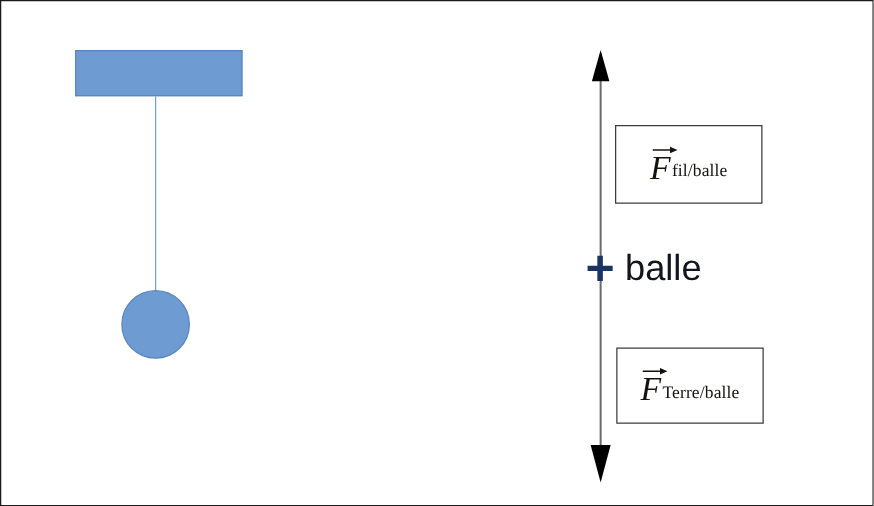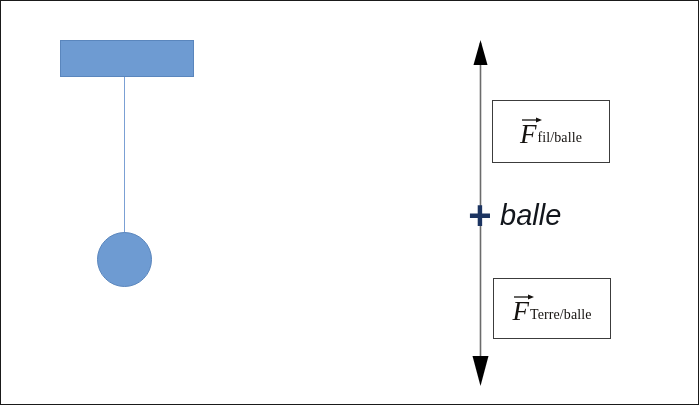--- a/index.html
+++ b/index.html
@@ -71,21 +71,20 @@
   }
   #balle-label {
     position: absolute;
     left: 499px;
     top: 198px;
     font-family: "Liberation Sans", sans-serif;
     font-size: 29px;
     color: #12161c;
     line-height: 32px;
     white-space: nowrap;
-    font-style: italic;
   }
   .force-box {
     position: absolute;
     border: 1px solid #3c3c3c;
     background: #ffffff;
     box-sizing: border-box;
     display: flex;
     align-items: center;
     justify-content: center;
   }

